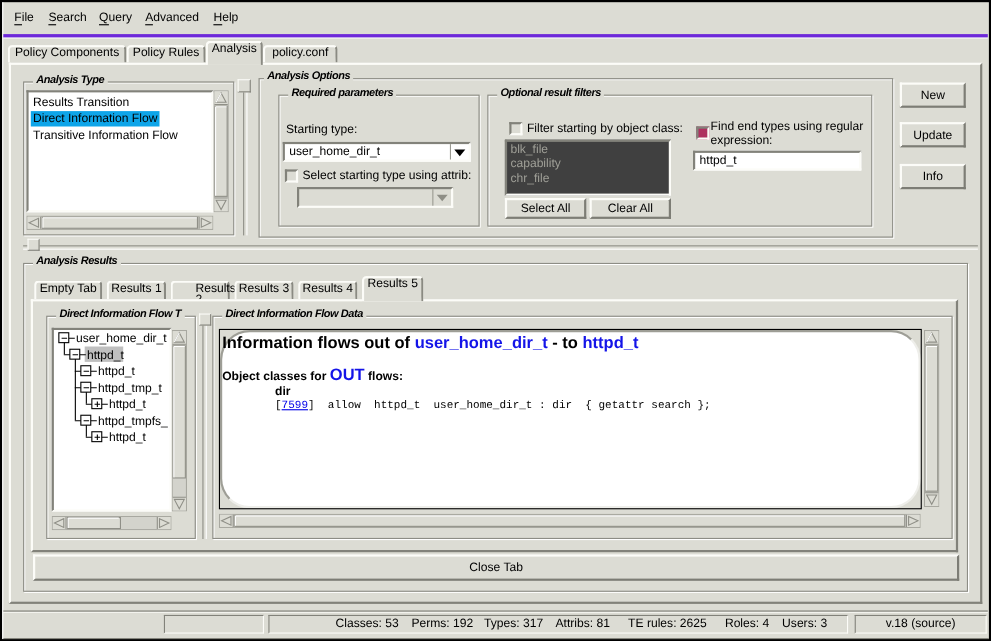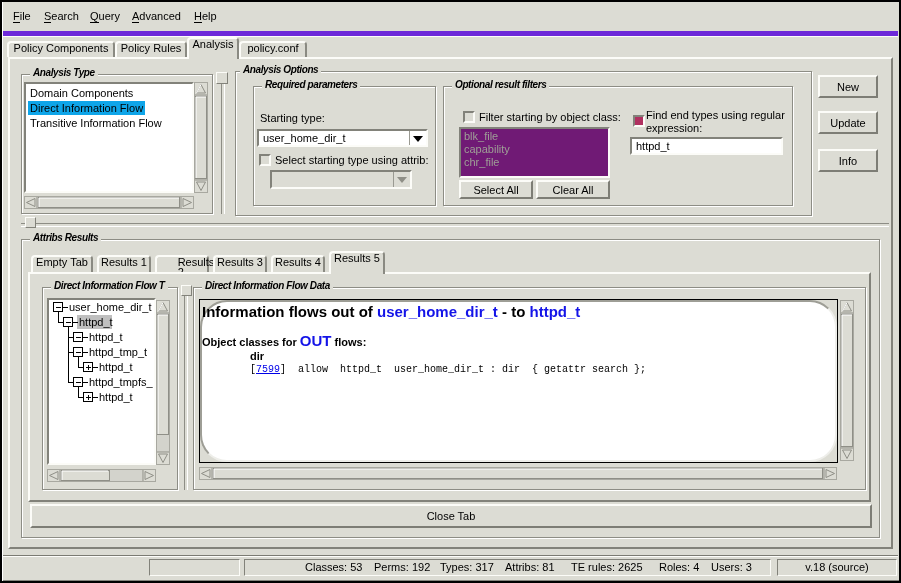--- a/index.html
+++ b/index.html
@@ -20,40 +20,40 @@
   .tab{position:absolute;background:#dcdcd4;border-style:solid;border-width:2px 2px 0 2px;
        border-color:#fcfcf8 #8a8a82 transparent #fcfcf8;border-radius:4px 4px 0 0;
        display:flex;align-items:flex-start;justify-content:center;box-sizing:border-box;line-height:10px;}
   .entry{background:#fff;border-style:solid;border-width:2px;border-color:#82827a #fcfcf8 #fcfcf8 #82827a;}
   .mi u{text-decoration:none;border-bottom:1px solid #000;}
 </style>
 </head>
 <body>
 <div class="page">
 
-  <div class="abs" style="left:1px;top:0;width:895px;height:29px;border-bottom:5px solid #6d28d9;box-shadow:0 1px 0 #fdfdfa;">
+  <div class="abs" style="left:1px;top:0;width:895px;height:29px;border-bottom:3px solid #6d28d9;box-shadow:0 1px 0 #fdfdfa;">
     <span class="mi abs" style="left:10px;top:8px;"><u>F</u>ile</span>
     <span class="mi abs" style="left:41px;top:8px;"><u>S</u>earch</span>
     <span class="mi abs" style="left:87px;top:8px;"><u>Q</u>uery</span>
     <span class="mi abs" style="left:129px;top:8px;"><u>A</u>dvanced</span>
     <span class="mi abs" style="left:191px;top:8px;"><u>H</u>elp</span>
   </div>
 
   <div class="tab" style="left:5px;top:39px;width:108px;height:16px;">Policy Components</div>
   <div class="tab" style="left:113px;top:39px;width:72px;height:16px;">Policy Rules</div>
   <div class="tab" style="left:237px;top:39px;width:68px;height:16px;">policy.conf</div>
   <div class="tab" style="left:185px;top:35px;width:52px;height:22px;z-index:5;">Analysis</div>
 
   <div class="abs raised" style="left:6px;top:55px;width:881px;height:488px;z-index:1;"></div>
 
   <div class="abs frame" style="left:19px;top:72px;width:190px;height:138px;z-index:2;">
     <span class="flabel">Analysis Type</span>
   </div>
   <div class="abs entry" style="left:22px;top:80px;width:166px;height:107px;z-index:3;">
-    <div class="abs" style="left:4px;top:3px;white-space:nowrap;">Domain Components</div>
+    <div class="abs" style="left:4px;top:3px;white-space:nowrap;">Results Transition</div>
     <div class="abs" style="left:2px;top:17px;padding:1px 2px;white-space:nowrap;background:#0ea5e9;">Direct Information Flow</div>
     <div class="abs" style="left:4px;top:33px;white-space:nowrap;">Transitive Information Flow</div>
   </div>
   <div class="abs" style="left:192px;top:80px;z-index:3;"><svg width="14" height="111">
         <rect x="0.5" y="0.5" width="13" height="110" fill="#d3d3cc" stroke="#a8a8a0"></rect>
         <rect x="1" y="1" width="12" height="12" fill="#dcdcd4"></rect>
         <path d="M 7.0 2.5 L 11.5 11 L 2.5 11 Z" fill="#dcdcd4" stroke="#8f8f87" stroke-width="1"></path>
         <line x1="2.5" y1="11" x2="7.0" y2="2.5" stroke="#ffffff"></line>
         <line x1="1" y1="13" x2="13" y2="13" stroke="#8f8f87"></line>
         <rect x="1.5" y="14.5" width="11" height="82" fill="#dcdcd4" stroke="#8f8f87"></rect>
@@ -97,42 +97,42 @@
   <div class="abs sunken" style="left:268px;top:168px;width:138px;height:15px;background:#dcdcd4;z-index:4;">
     <div class="abs" style="right:16px;top:0;width:1px;height:15px;background:#9a9a92;"></div>
     <div class="abs" style="right:3px;top:5px;width:0;height:0;border-left:5px solid transparent;border-right:5px solid transparent;border-top:6px solid #8e8e86;"></div>
   </div>
 
   <div class="abs frame" style="left:441px;top:84px;width:348px;height:118px;z-index:3;">
     <span class="flabel">Optional result filters</span>
   </div>
   <div class="abs cb" style="left:461px;top:109px;z-index:4;"></div>
   <div class="abs" style="left:477px;top:109px;z-index:4;">Filter starting by object class:</div>
-  <div class="abs sunken" style="left:457px;top:125px;width:147px;height:47px;background:#701a75;color:#9f9f97;z-index:4;">
+  <div class="abs sunken" style="left:457px;top:125px;width:147px;height:47px;background:#404040;color:#9f9f97;z-index:4;">
     <div class="abs" style="left:3px;top:1px;">blk_file</div>
     <div class="abs" style="left:3px;top:14px;">capability</div>
     <div class="abs" style="left:3px;top:27px;">chr_file</div>
   </div>
   <div class="abs btn" style="left:457px;top:178px;width:70px;height:15px;z-index:4;">Select All</div>
   <div class="abs btn" style="left:534px;top:178px;width:70px;height:15px;z-index:4;">Clear All</div>
   <div class="abs cb on" style="left:631px;top:113px;z-index:4;"></div>
   <div class="abs" style="left:644px;top:107px;width:148px;line-height:13px;z-index:4;">Find end types using regular expression:</div>
   <div class="abs entry" style="left:628px;top:135px;width:149px;height:14px;z-index:4;">
     <div class="abs" style="left:4px;top:1px;">httpd_t</div>
   </div>
 
   <div class="abs btn" style="left:816px;top:73px;width:56px;height:19px;z-index:3;">New</div>
   <div class="abs btn" style="left:816px;top:109px;width:56px;height:19px;z-index:3;">Update</div>
   <div class="abs btn" style="left:816px;top:147px;width:56px;height:19px;z-index:3;">Info</div>
 
   <div class="abs" style="left:19px;top:221px;width:868px;height:2px;border-top:1px solid #8d8d85;border-bottom:1px solid #fff;z-index:2;"></div>
   <div class="abs raised" style="left:23px;top:215px;width:9px;height:9px;border-width:1px;z-index:3;"></div>
 
   <div class="abs frame" style="left:19px;top:237px;width:857px;height:297px;z-index:2;">
-    <span class="flabel">Attribs Results</span>
+    <span class="flabel">Analysis Results</span>
   </div>
 
   <div class="tab" style="left:29px;top:253px;width:62px;height:17px;z-index:3;">Empty Tab</div>
   <div class="tab" style="left:95px;top:253px;width:54px;height:17px;z-index:3;">Results 1</div>
   <div class="tab" style="left:153px;top:253px;width:54px;height:17px;z-index:3;padding-left:28px;">Results 2</div>
   <div class="tab" style="left:211px;top:253px;width:54px;height:17px;z-index:3;">Results 3</div>
   <div class="tab" style="left:269px;top:253px;width:54px;height:17px;z-index:3;">Results 4</div>
   <div class="tab" style="left:327px;top:249px;width:56px;height:23px;z-index:5;">Results 5</div>
 
   <div class="abs raised" style="left:26px;top:270px;width:839px;height:226px;z-index:3;"></div>

